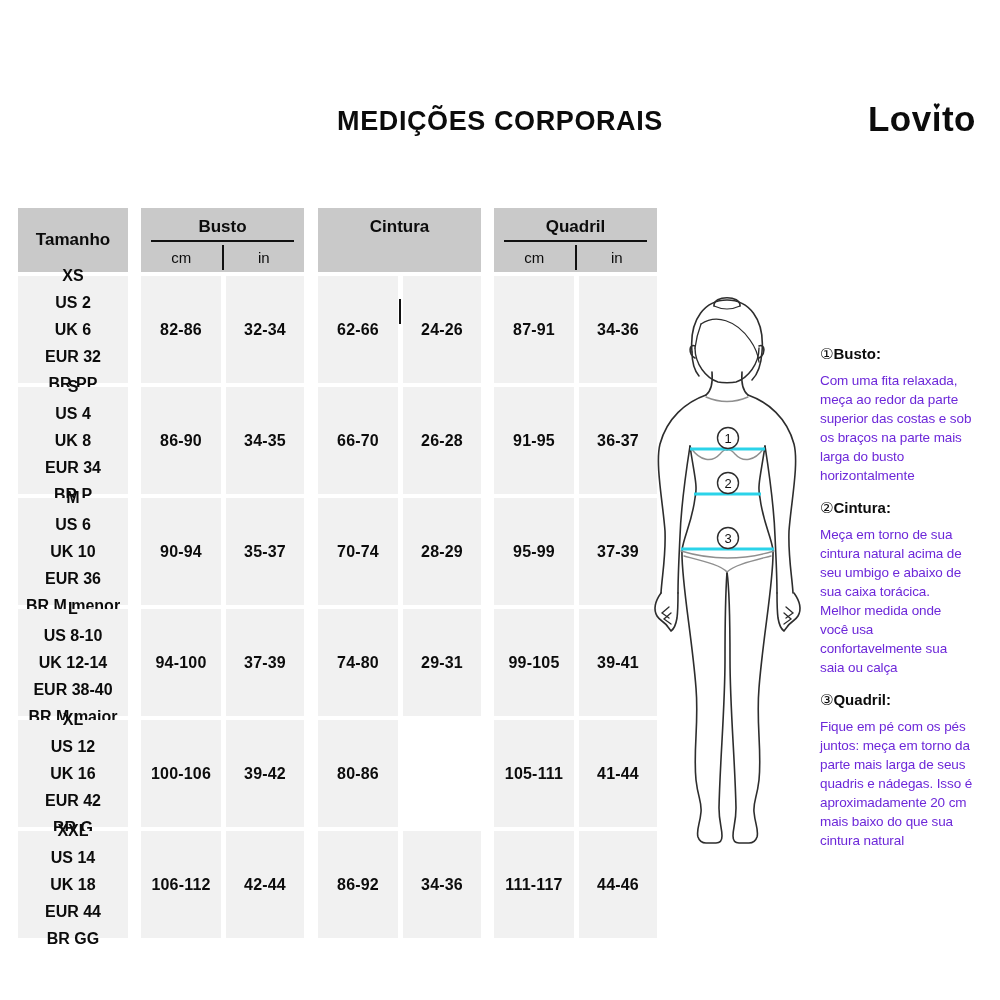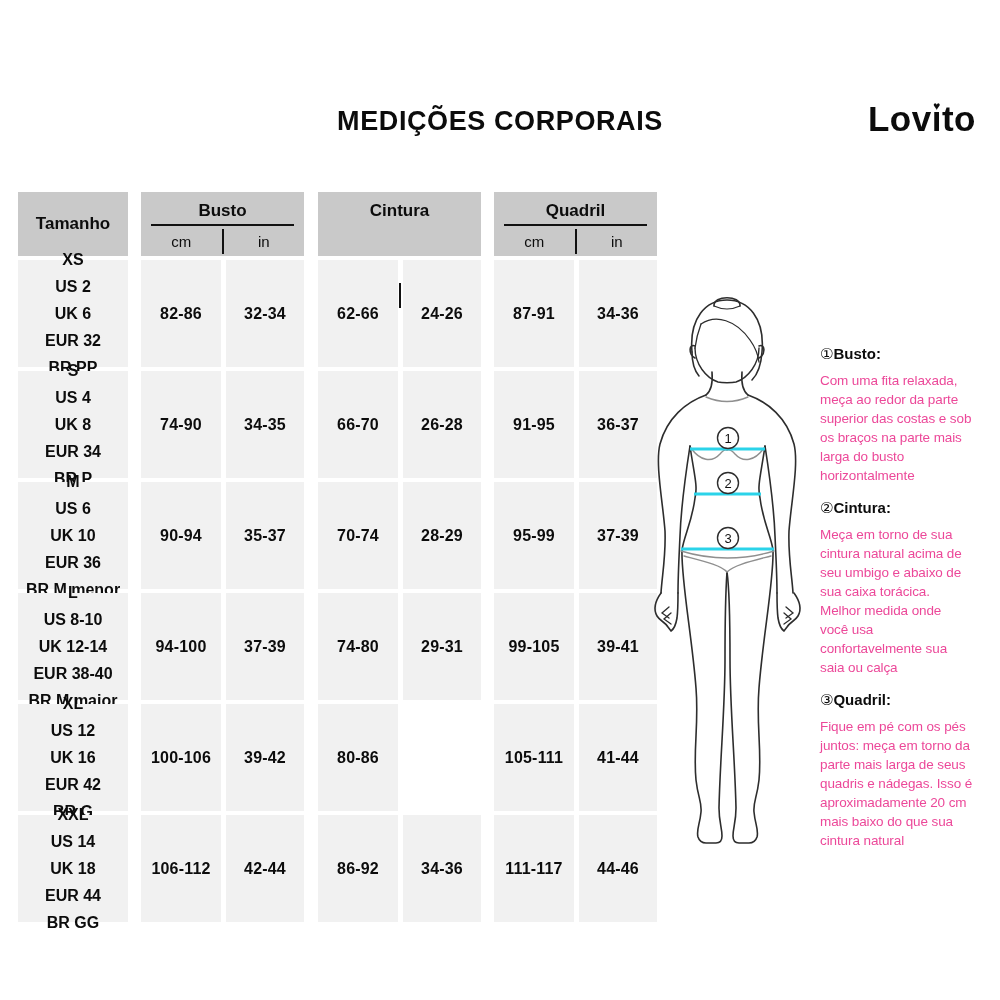--- a/index.html
+++ b/index.html
@@ -7,21 +7,21 @@
   .page { position:relative; width:1000px; height:1000px; overflow:hidden; background:#fff;margin-top:36px; }
 
   
   .title { position:absolute; top:70px; left:0; width:1000px; text-align:center;
            font-size:27px; font-weight:bold; letter-spacing:.6px; }
   .brand { position:absolute; top:63px; right:24px; font-size:35px; font-weight:bold; letter-spacing:.5px; }
   .brand .iwrap { position:relative; display:inline-block; }
   .brand .iheart { position:absolute; left:50%; transform:translateX(-50%); top:1px; font-size:12px; line-height:1; }
 
   
-  .size-table { position:absolute; left:18px; top:156px; display:grid;
+  .size-table { position:absolute; left:18px; top:172px; display:grid;
     grid-template-columns:110px 13px 80px 5px 78px 14px 80px 5px 78px 13px 80px 5px 78px;
     grid-template-rows:64px repeat(6,107px); row-gap:4px; }
   .hcell { background:#c9c9c9; }
   .h-size { grid-column:1; grid-row:1; display:flex; align-items:center; justify-content:center;
             font-size:17px; font-weight:bold; }
   .h-group { grid-row:1; display:flex; flex-direction:column; padding-top:8px; }
   .g1 { grid-column:3/6; } .g2 { grid-column:7/10;gap:29px; } .g3 { grid-column:11/14; }
   .g-label { text-align:center; font-size:17px; font-weight:bold; line-height:21px; }
   .g-rule { height:2px; background:#111; margin:3px 10px 0 10px; }
   .g-units { flex:1; display:flex; align-items:center; }
@@ -34,21 +34,21 @@
   .r2{grid-row:2}.r3{grid-row:3}.r4{grid-row:4}.r5{grid-row:5}.r6{grid-row:6}.r7{grid-row:7}
 
   
   .figure-box { position:absolute; left:648px; top:252px; width:160px; height:560px; }
 
   
   .guide { position:absolute; left:820px; top:310px; width:166px; }
   .g-section { margin-bottom:15px; }
   .g-head { font-size:15px; font-weight:bold; line-height:15px; margin-bottom:9px; }
   .g-num { font-weight:normal; font-family:"DejaVu Sans",sans-serif; }
-  .g-text { font-size:13.5px; line-height:19px; color:#ec4899; white-space:pre-line; letter-spacing:-0.1px; }
+  .g-text { font-size:13.5px; line-height:19px; color:#6d28d9; white-space:pre-line; letter-spacing:-0.1px; }
 </style>
 </head>
 <body>
 
 <div class="page">
 
   <div class="title">MEDIÇÕES CORPORAIS</div>
 
   <div class="brand"><span>Lov</span><span class="iwrap"><span>ı</span><span class="iheart">♥</span></span><span>to</span></div>
 
@@ -93,21 +93,21 @@
     <div class="cell c-val r2 col7">62-66</div>
     <div class="cell c-val r2 col9">24-26</div>
     <div class="cell c-val r2 col11">87-91</div>
     <div class="cell c-val r2 col13">34-36</div>
 
     <div class="cell c-size r3">S
 US 4
 UK 8
 EUR 34
 BR P</div>
-    <div class="cell c-val r3 col3">74-90</div>
+    <div class="cell c-val r3 col3">86-90</div>
     <div class="cell c-val r3 col5">34-35</div>
     <div class="cell c-val r3 col7">66-70</div>
     <div class="cell c-val r3 col9">26-28</div>
     <div class="cell c-val r3 col11">91-95</div>
     <div class="cell c-val r3 col13">36-37</div>
 
     <div class="cell c-size r4">M
 US 6
 UK 10
 EUR 36

